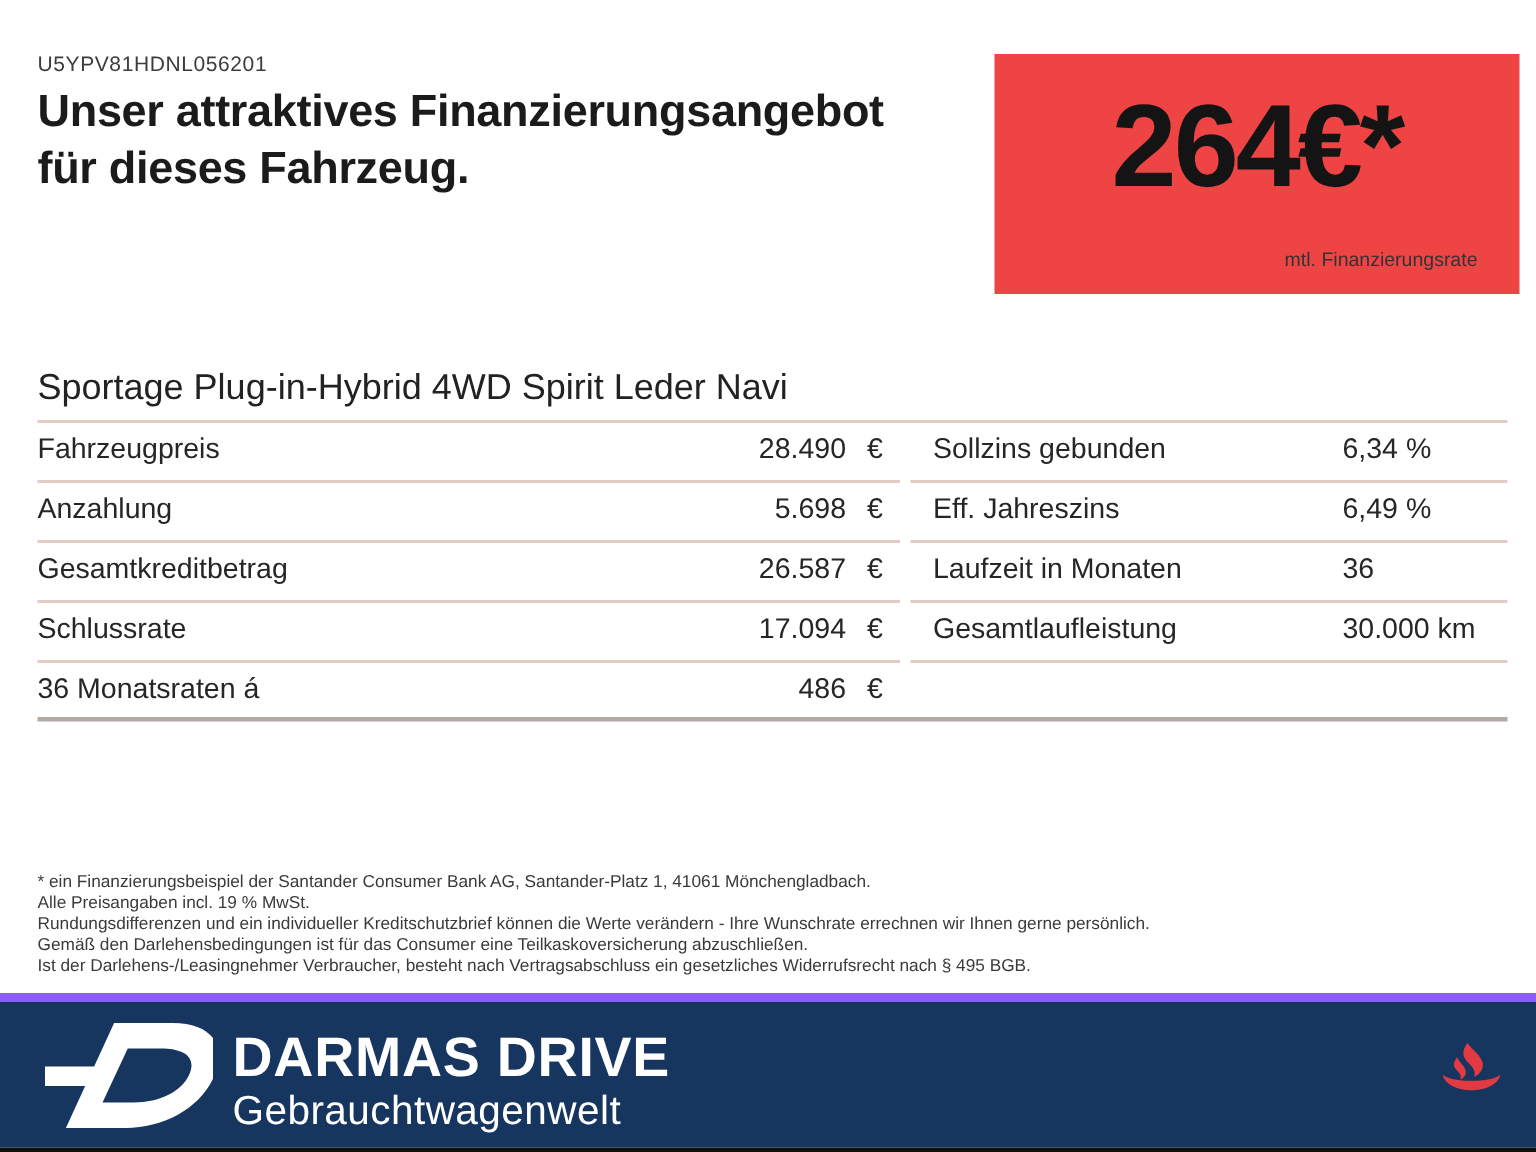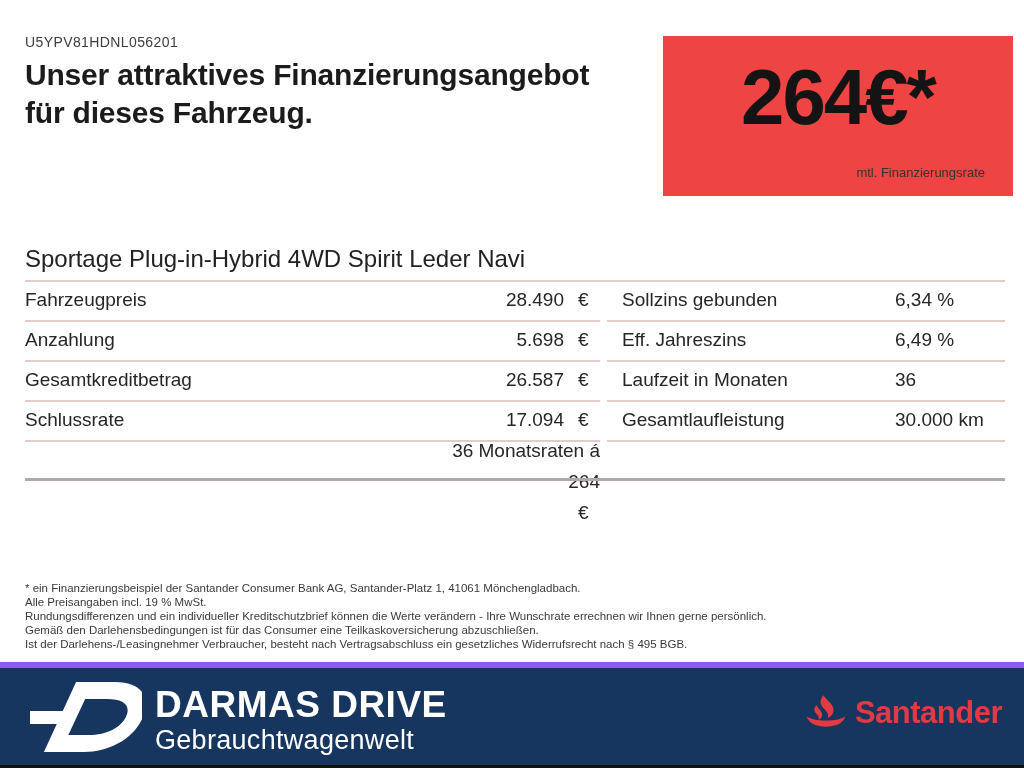--- a/index.html
+++ b/index.html
@@ -48,21 +48,21 @@
     font-size:19px;color:#262626;
   }
   .row .lbl{white-space:nowrap;padding-bottom:9px;}
   .row .spacer{flex:1;}
   .row .val{padding-bottom:9px;text-align:right;}
   .row .unit{width:22px;margin-left:14px;padding-bottom:9px;}
   .leftrow{left:25px;width:575px;border-bottom:2px solid #e2ccc5;}
   .rightrow{left:607px;width:398px;border-bottom:2px solid #e2ccc5;position:absolute;}
   .rightrow .lbl{padding-left:15px;}
   .rightrow .val{position:absolute;left:288px;bottom:9px;padding-bottom:0;text-align:center;}
-  .noline{border-bottom:none;flex-direction:column;}
+  .noline{border-bottom:none;}
   #full-rule{
     left:25px;top:478px;width:980px;height:3px;background:#b2aaa7;
   }
 
   
   #footnotes{
     left:25px;top:581px;width:960px;
     font-size:11.5px;line-height:14px;color:#3a3a3a;
   }
 
@@ -127,21 +127,21 @@
 </div>
 <div class="abs row leftrow" style="top:400px">
   <span class="lbl">Schlussrate</span>
   <span class="spacer"></span>
   <span class="val">17.094</span>
   <span class="unit">€</span>
 </div>
 <div class="abs row leftrow noline" style="top:440px">
   <span class="lbl">36 Monatsraten á</span>
   <span class="spacer"></span>
-  <span class="val">264</span>
+  <span class="val">486</span>
   <span class="unit">€</span>
 </div>
 
 <div class="row rightrow" style="top:280px">
   <span class="lbl">Sollzins gebunden</span>
   <span class="val">6,34 %</span>
 </div>
 <div class="row rightrow" style="top:320px">
   <span class="lbl">Eff. Jahreszins</span>
   <span class="val">6,49 %</span>
@@ -183,17 +183,16 @@
     <span>
       <svg width="42" height="34" viewBox="0 0 48 38">
         <path fill="#e23a42" d="M21 1 C25 7 31 10 32.5 16 C33.5 20.5 30.5 25 26 27
                  C27.5 22.5 25 19.5 21 15.5 C17 11.5 16.5 6.5 21 1 Z"></path>
         <path fill="#e23a42" d="M13 12 C15 16 18.5 18.5 19.5 22 C20.3 25 18.5 27.5 15.5 29
                  C16.5 26 15 24 12.5 21.5 C10 19 10 15.5 13 12 Z"></path>
         <path fill="#e23a42" d="M2 25 C8 31.5 40 31.5 46 25 C44.5 33 34 37 24 37
                  C14 37 3.5 33 2 25 Z"></path>
       </svg>
     </span>
-    <span id="santander-wordmark">Santander</span>
   </div>
 </div>
 
 <div class="abs" id="bottom-strip"></div>
 
 </body></html>

